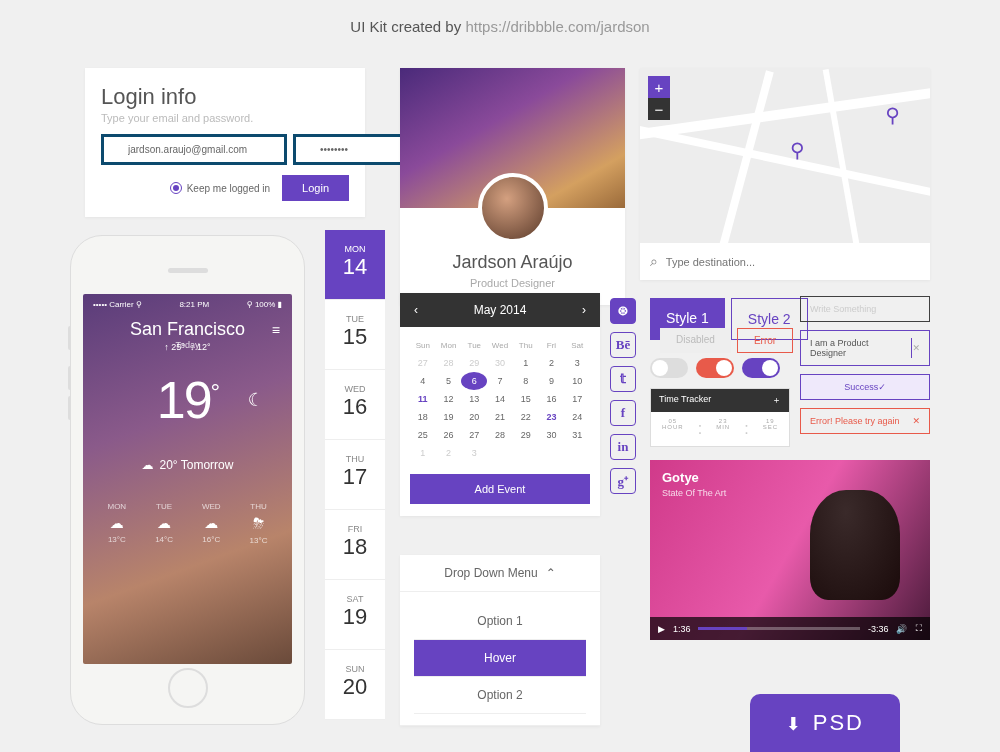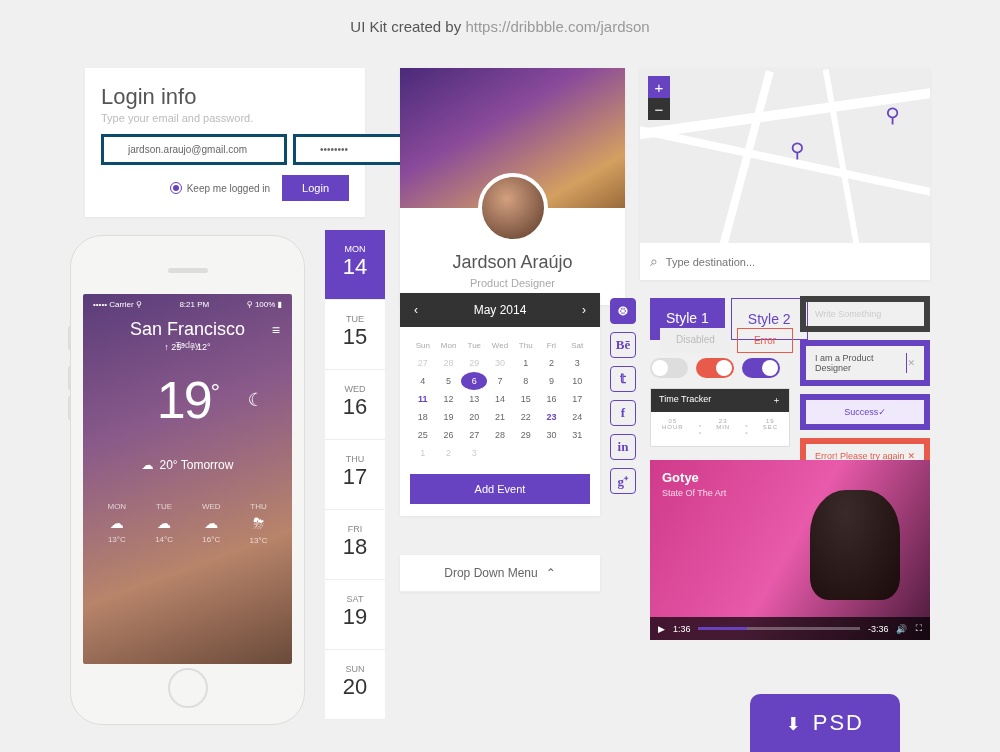--- a/index.html
+++ b/index.html
@@ -114,21 +114,21 @@
 
 .timer { position: absolute; top: 388px; left: 650px; width: 140px; background: #fff; border: 1px solid #ddd; }
 .timer .th { background: #333; color: #fff; font-size: 9px; padding: 5px 8px; display: flex; justify-content: space-between; }
 .timer .tb { display: flex; justify-content: space-around; padding: 6px 4px 8px; text-align: center; }
 .timer .tb div { font-size: 16px; color: #555; }
 .timer .tb span { display: block; font-size: 6px; color: #aaa; letter-spacing: 1px; }
 .timer .colon { color: #ccc !important; padding-top: 2px; }
 
 
 .inputs { position: absolute; top: 296px; left: 800px; width: 130px; }
-.inputs .inp { border: 6px solid #404040; padding: 7px 9px; font-size: 9px; margin-bottom: 8px; display: flex; justify-content: space-between; align-items: center; }
+.inputs .inp { border: 1px solid #404040; padding: 7px 9px; font-size: 9px; margin-bottom: 8px; display: flex; justify-content: space-between; align-items: center; }
 .inputs .placeholder { color: #ccc; }
 .inputs .filled { border-color: #6743c1; color: #555; }
 .inputs .filled .cursor { border-right: 1px solid #6743c1; padding-right: 17px; }
 .inputs .x { color: #aaa; cursor: pointer; }
 .inputs .success { background: #efe9fb; border-color: #6743c1; color: #6743c1; justify-content: center; }
 .inputs .error { border-color: #e85a4a; color: #e85a4a; }
 
 
 .video { position: absolute; top: 460px; left: 650px; width: 280px; height: 180px; background: linear-gradient(120deg, #d03a8a 0%, #e85aaa 50%, #4a1a3a 100%); position: absolute; color: #fff; }
 .video .title { position: absolute; top: 10px; left: 12px; font-size: 13px; font-weight: bold; }
@@ -306,20 +306,25 @@
   <div>f</div>
   <div>in</div>
   <div>g⁺</div>
 </div>
 
 <div class="dropdown">
   <div class="title">
       <span>Drop Down Menu</span>
       <span>⌃</span>
     </div>
+  <div id="ddopts">
+      <div>Option 1</div>
+      <div class="hover">Hover</div>
+      <div>Option 2</div>
+    </div>
 </div>
 
 <div class="map">
   <div class="canvas">
     <div class="road" style="top:40px;left:-10px;width:320px;height:10px;transform:rotate(-8deg)"></div>
     <div class="road" style="top:90px;left:-10px;width:320px;height:8px;transform:rotate(12deg)"></div>
     <div class="road" style="top:0;left:100px;width:8px;height:200px;transform:rotate(15deg)"></div>
     <div class="road" style="top:0;left:200px;width:6px;height:200px;transform:rotate(-10deg)"></div>
     <div class="zoom">
         <div class="plus">+</div>

